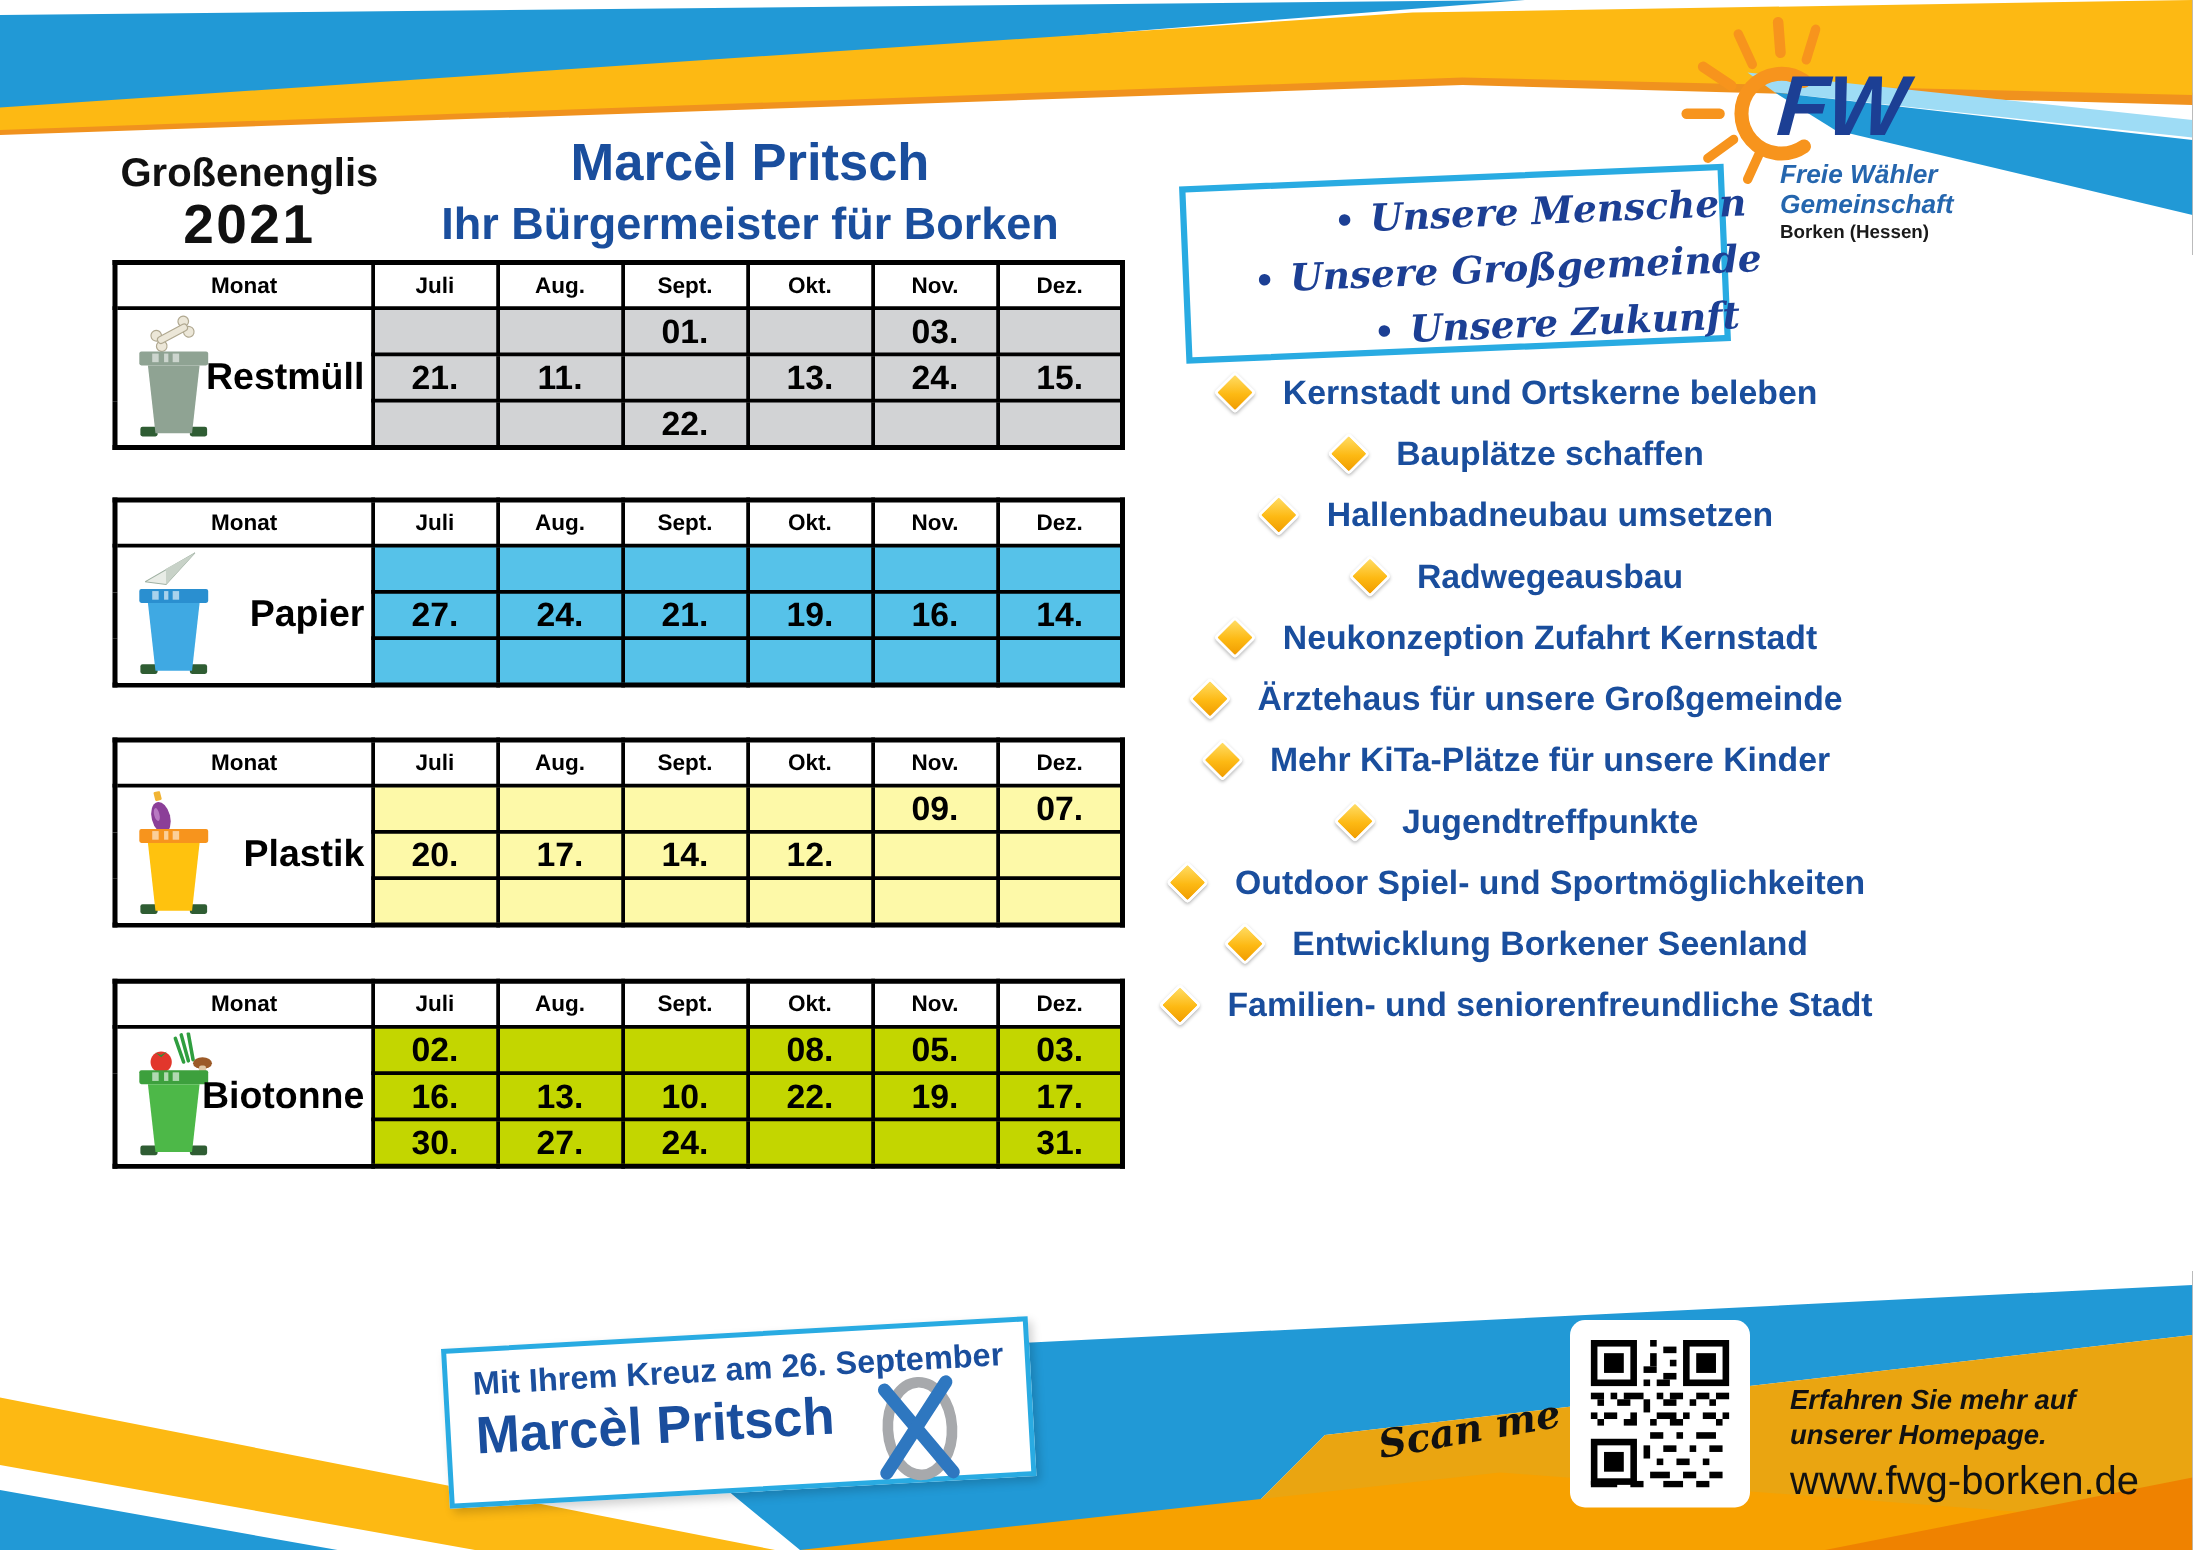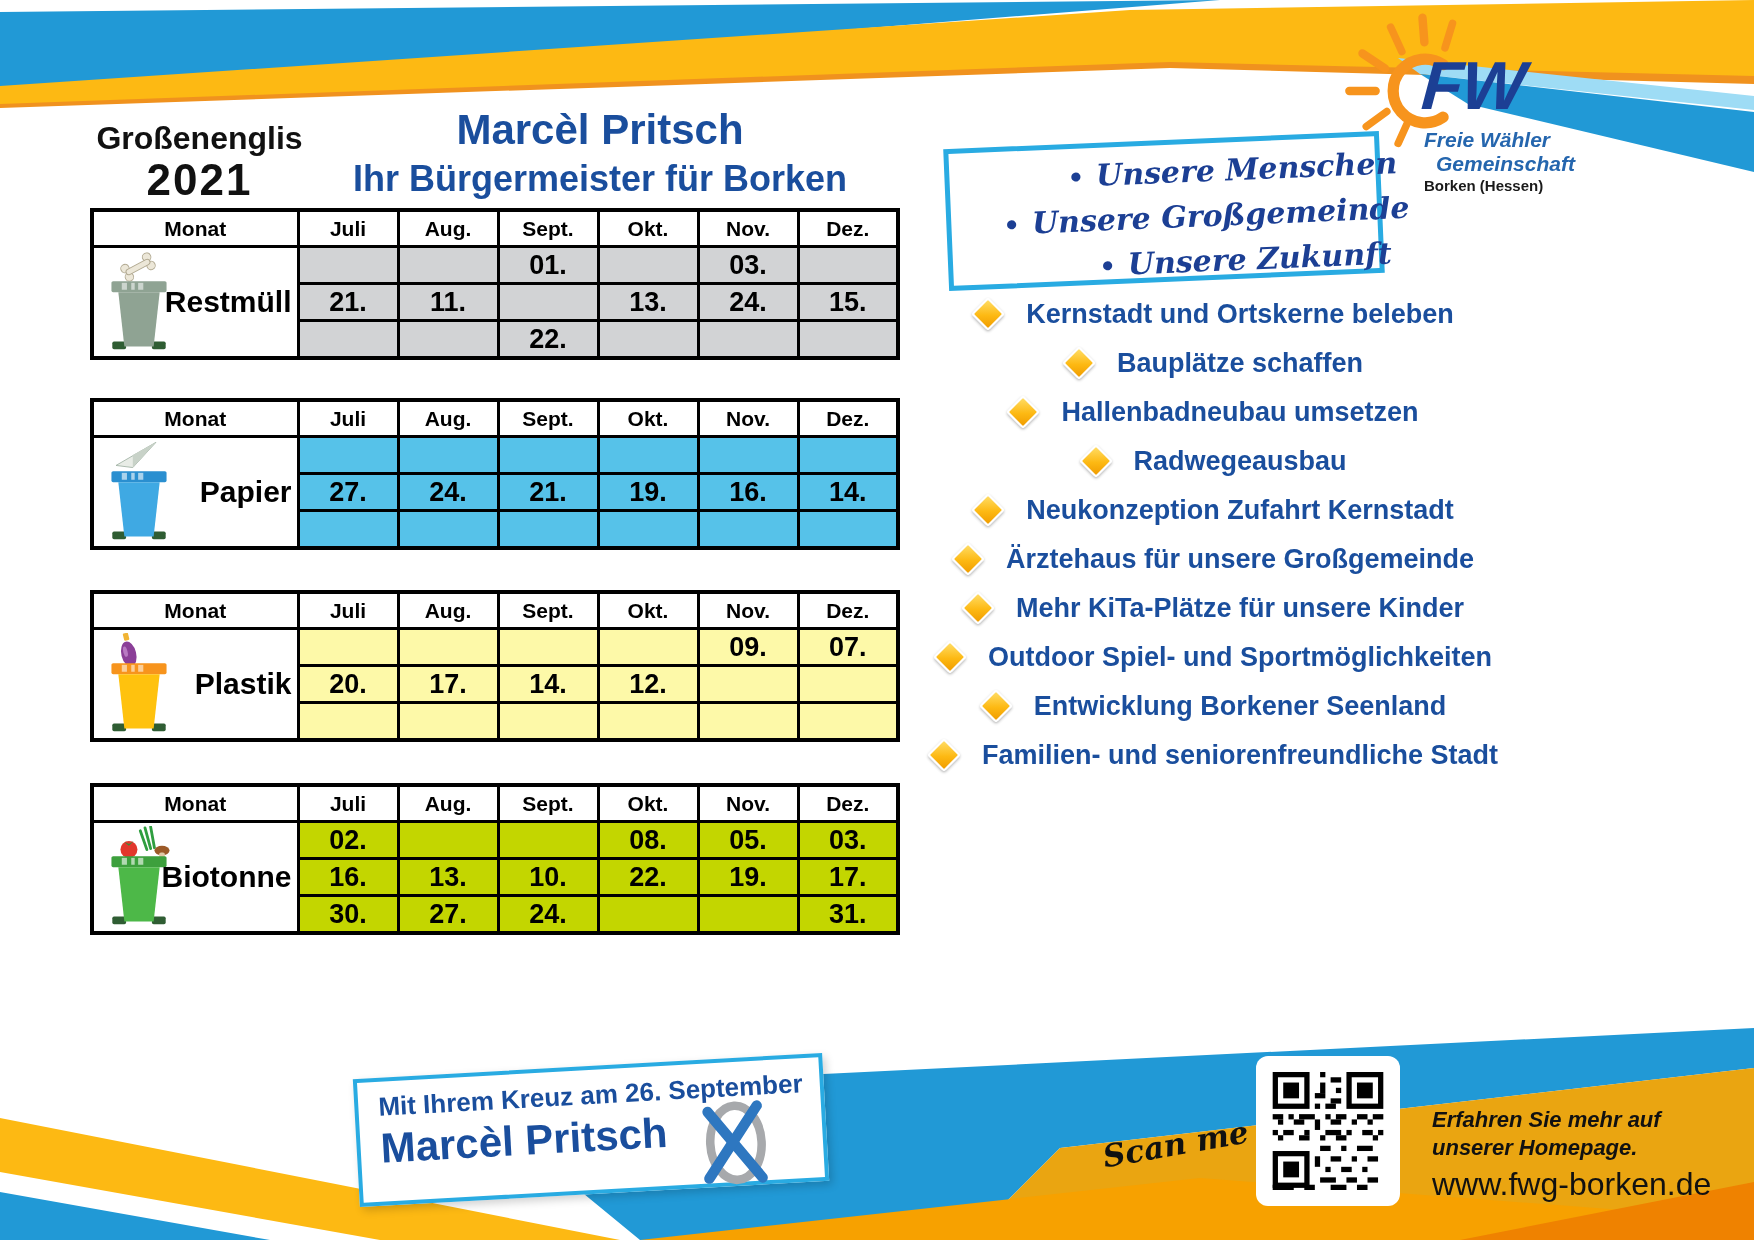--- a/index.html
+++ b/index.html
@@ -21,36 +21,36 @@
              font-size:42px;font-weight:bold;color:var(--heading-blue);}
   .cand-sub{position:absolute;left:300px;top:158px;width:600px;text-align:center;
             font-size:36px;font-weight:bold;color:var(--heading-blue);}
 
   
   .fw-logo{position:absolute;left:1340px;top:6px;width:280px;height:200px;}
   .fw-sun{position:absolute;left:0;top:4px;}
   .fw-abbr{position:absolute;left:82px;top:40px;font-size:68px;font-weight:bold;font-style:italic;
            color:var(--logo-blue);transform:skewX(-4deg);letter-spacing:-2px;}
   .fw-l1{position:absolute;left:84px;top:122px;font-size:21px;font-weight:bold;font-style:italic;color:var(--link-blue);}
-  .fw-l2{position:absolute;left:96px;top:146px;font-size:21px;font-weight:bold;font-style:italic;color:var(--link-blue);text-align:center;}
+  .fw-l2{position:absolute;left:84px;top:146px;font-size:21px;font-weight:bold;font-style:italic;color:var(--link-blue);text-align:center;}
   .fw-l3{position:absolute;left:84px;top:171px;font-size:15px;font-weight:bold;color:#1a1a1a;}
 
   
   .slogan-box{position:absolute;left:946px;top:140px;width:436px;height:142px;background:#fff;
               border:5px solid var(--box-border);transform:rotate(-2.4deg);padding-top:6px;box-sizing:border-box;}
   .slogan-line{font-family:"DejaVu Serif",serif;font-style:italic;font-weight:bold;
                font-size:30px;color:var(--script-blue);line-height:44px;white-space:nowrap;}
   .sl0{padding-left:118px}.sl1{padding-left:52px}.sl2{padding-left:146px}
   .slogan-bullet{font-size:26px;margin-right:12px;}
 
   
   table.cal{position:absolute;left:90px;width:806px;border-collapse:collapse;table-layout:fixed;
             background:#fff;border:4px solid #000;}
   table.cal th,table.cal td{border:3px solid #000;padding:0;text-align:center;font-weight:bold;color:#000;}
-  table.cal th{height:33px;font-size:21px;background:#fff;}
+  table.cal th{height:33px;font-size:18px;background:#fff;}
   table.cal td.c{height:34px;font-size:27px;}
   .t0 td.c{background:var(--table-gray)}
   .t1 td.c{background:var(--table-blue)}
   .t2 td.c{background:var(--table-yellow)}
   .t3 td.c{background:var(--table-green)}
   td.label-cell{background:#fff;position:relative;}
   .bin-svg{position:absolute;left:14px;bottom:3px;}
   .deco-svg{position:absolute;left:22px;top:3px;}
   .bin-label{position:absolute;right:5px;top:50%;transform:translateY(-50%);
              font-size:30px;font-weight:bold;}
@@ -401,20 +401,24 @@
         <span class="diamond"></span>
         <span class="agenda-text">Neukonzeption Zufahrt Kernstadt</span>
       </div>
     <div class="agenda-item">
         <span class="diamond"></span>
         <span class="agenda-text">Ärztehaus für unsere Großgemeinde</span>
       </div>
     <div class="agenda-item">
         <span class="diamond"></span>
         <span class="agenda-text">Mehr KiTa-Plätze für unsere Kinder</span>
+      </div>
+    <div class="agenda-item">
+        <span class="diamond"></span>
+        <span class="agenda-text">Jugendtreffpunkte</span>
       </div>
     <div class="agenda-item">
         <span class="diamond"></span>
         <span class="agenda-text">Outdoor Spiel- und Sportmöglichkeiten</span>
       </div>
     <div class="agenda-item">
         <span class="diamond"></span>
         <span class="agenda-text">Entwicklung Borkener Seenland</span>
       </div>
     <div class="agenda-item">

